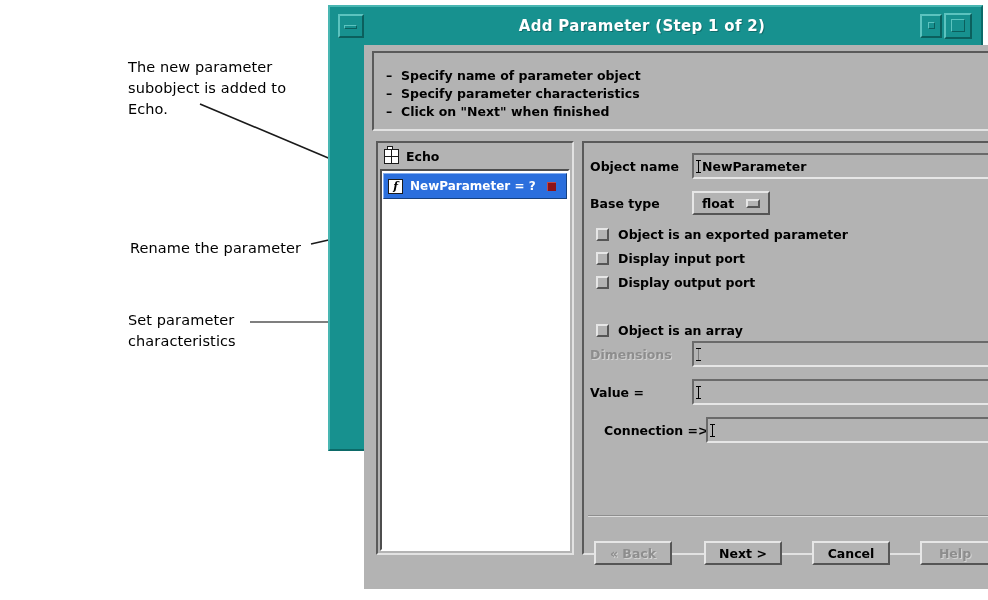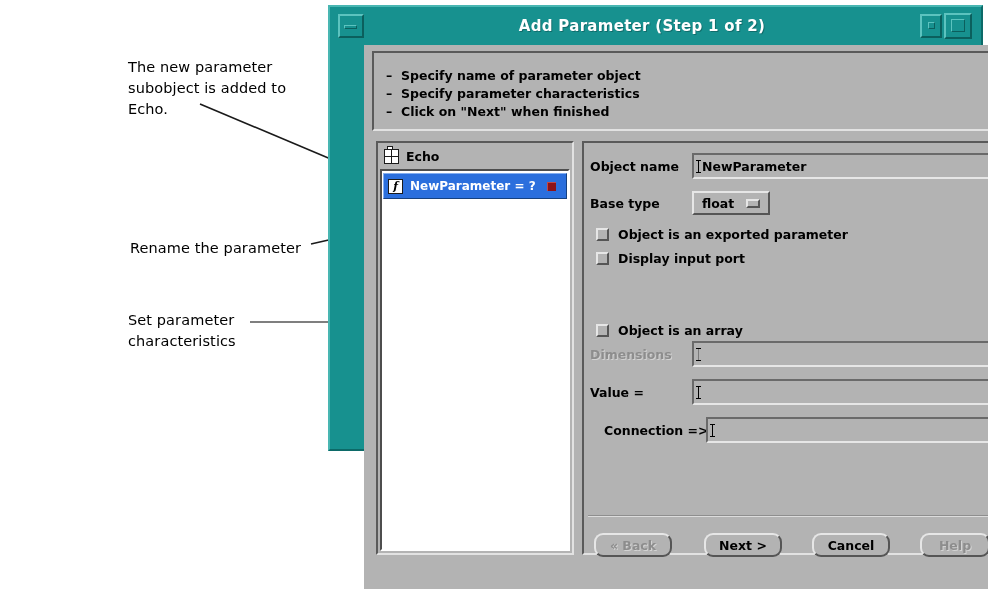--- a/index.html
+++ b/index.html
@@ -233,29 +233,28 @@
     font-weight: bold; font-size: 12.5px; color: #000000;
     white-space: nowrap;
   }
 
   #btnbar { position: absolute; left: 0; top: 382px; width: 414px; height: 32px; }
   #btn-sep {
     position: absolute; left: 4px; top: 372px; width: 406px; height: 2px;
     border-top: 1px solid #8e8e8e; border-bottom: 1px solid #dcdcdc;
   }
   .dbtn {
-    position: absolute; top: 8px; height: 24px;
+    position: absolute; top: 16px; height: 24px;
     background: #b3b3b3;
     border-top: 2px solid #e6e6e6; border-left: 2px solid #e6e6e6;
     border-right: 2px solid #555; border-bottom: 2px solid #555;
     font-family: "DejaVu Sans", sans-serif;
     font-weight: bold; font-size: 12.5px; color: #000;
     display: flex; align-items: center; justify-content: center;
     white-space: nowrap;
-    border-radius: 9px;
   }
   .dbtn.disabled { color: #8d8d8d; text-shadow: 1px 1px 0 #d3d3d3; }
 </style>
 </head>
 <body>
 
 <div id="root">
 
   <div class="annot" style="left:128px; top:57px;">The new parameter
 subobject is added to
@@ -336,20 +335,24 @@
           </div>
 
           <div class="cbrow" style="left:12px; top:84px;">
             <span class="cbox"></span>
             <span class="cblabel">Object is an exported parameter</span>
           </div>
           <div class="cbrow" style="left:12px; top:108px;">
             <span class="cbox"></span>
             <span class="cblabel">Display input port</span>
           </div>
+          <div class="cbrow" style="left:12px; top:132px;">
+            <span class="cbox"></span>
+            <span class="cblabel">Display output port</span>
+          </div>
           <div class="cbrow" style="left:12px; top:180px;">
             <span class="cbox"></span>
             <span class="cblabel">Object is an array</span>
           </div>
 
           <div class="frow" style="left:6px; top:198px; width:402px;">
             <span class="flabel disabled" style="width:102px;">Dimensions</span>
             <span class="tfield" style="width:298px;">
               <span class="caret" style="background:#7a7a7a;"></span>
               <span></span>

